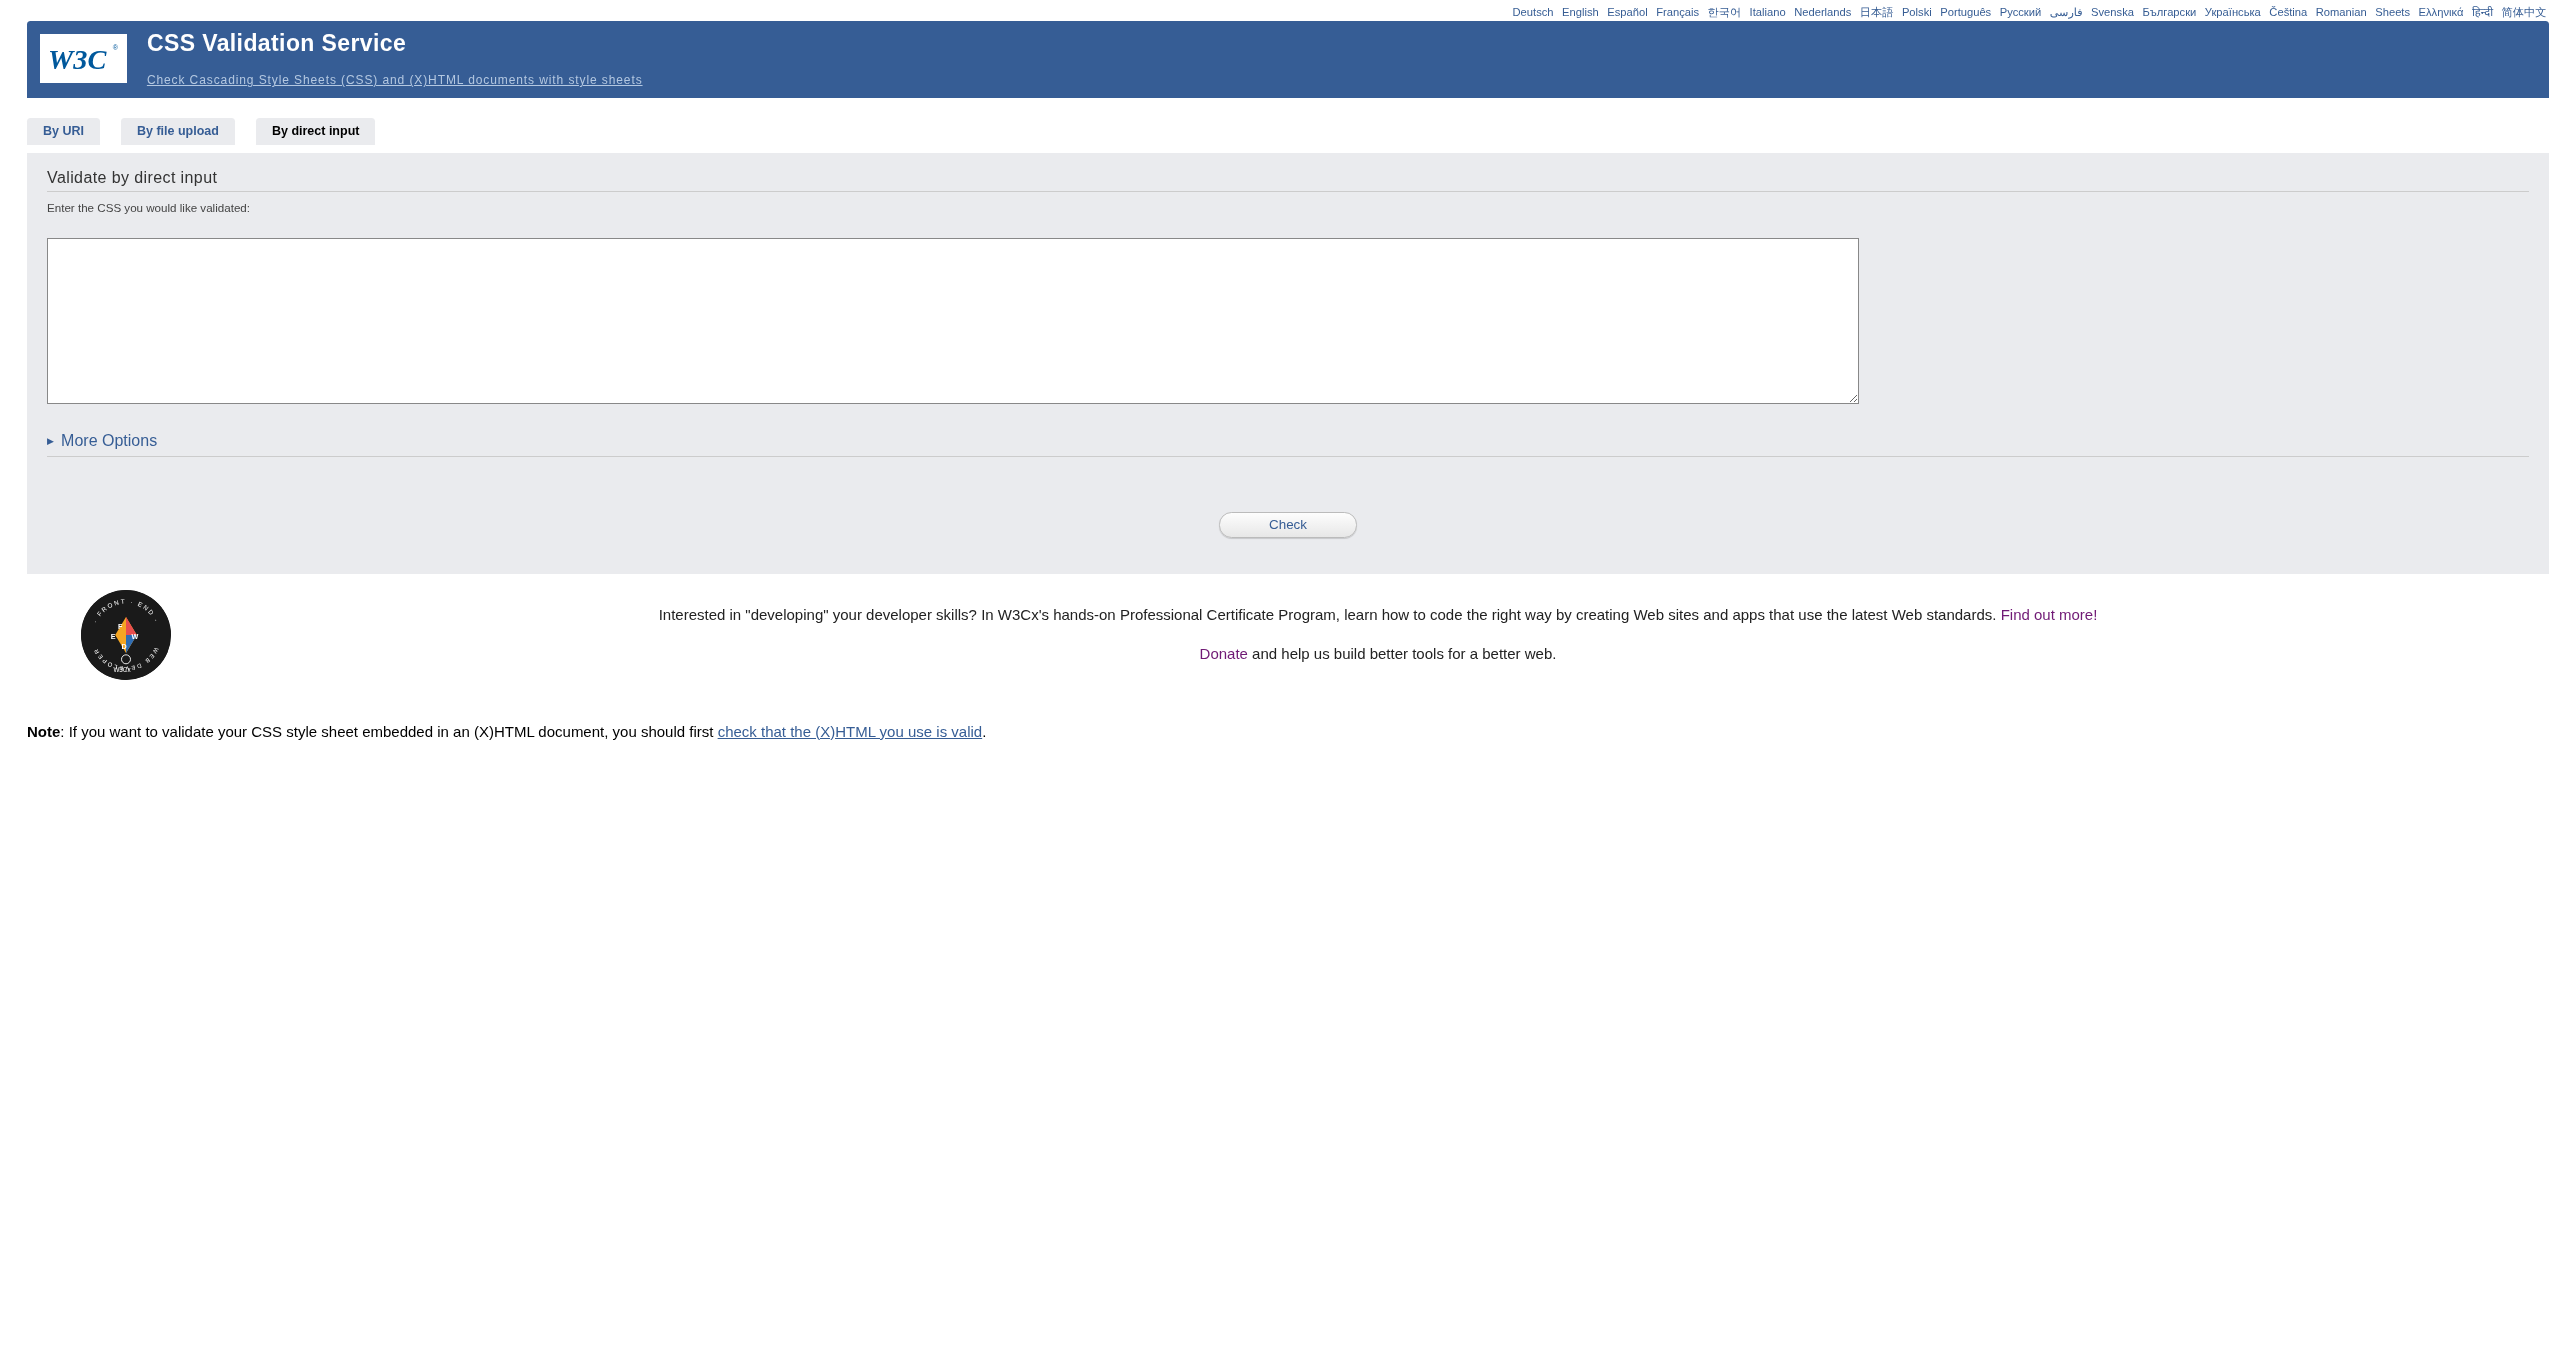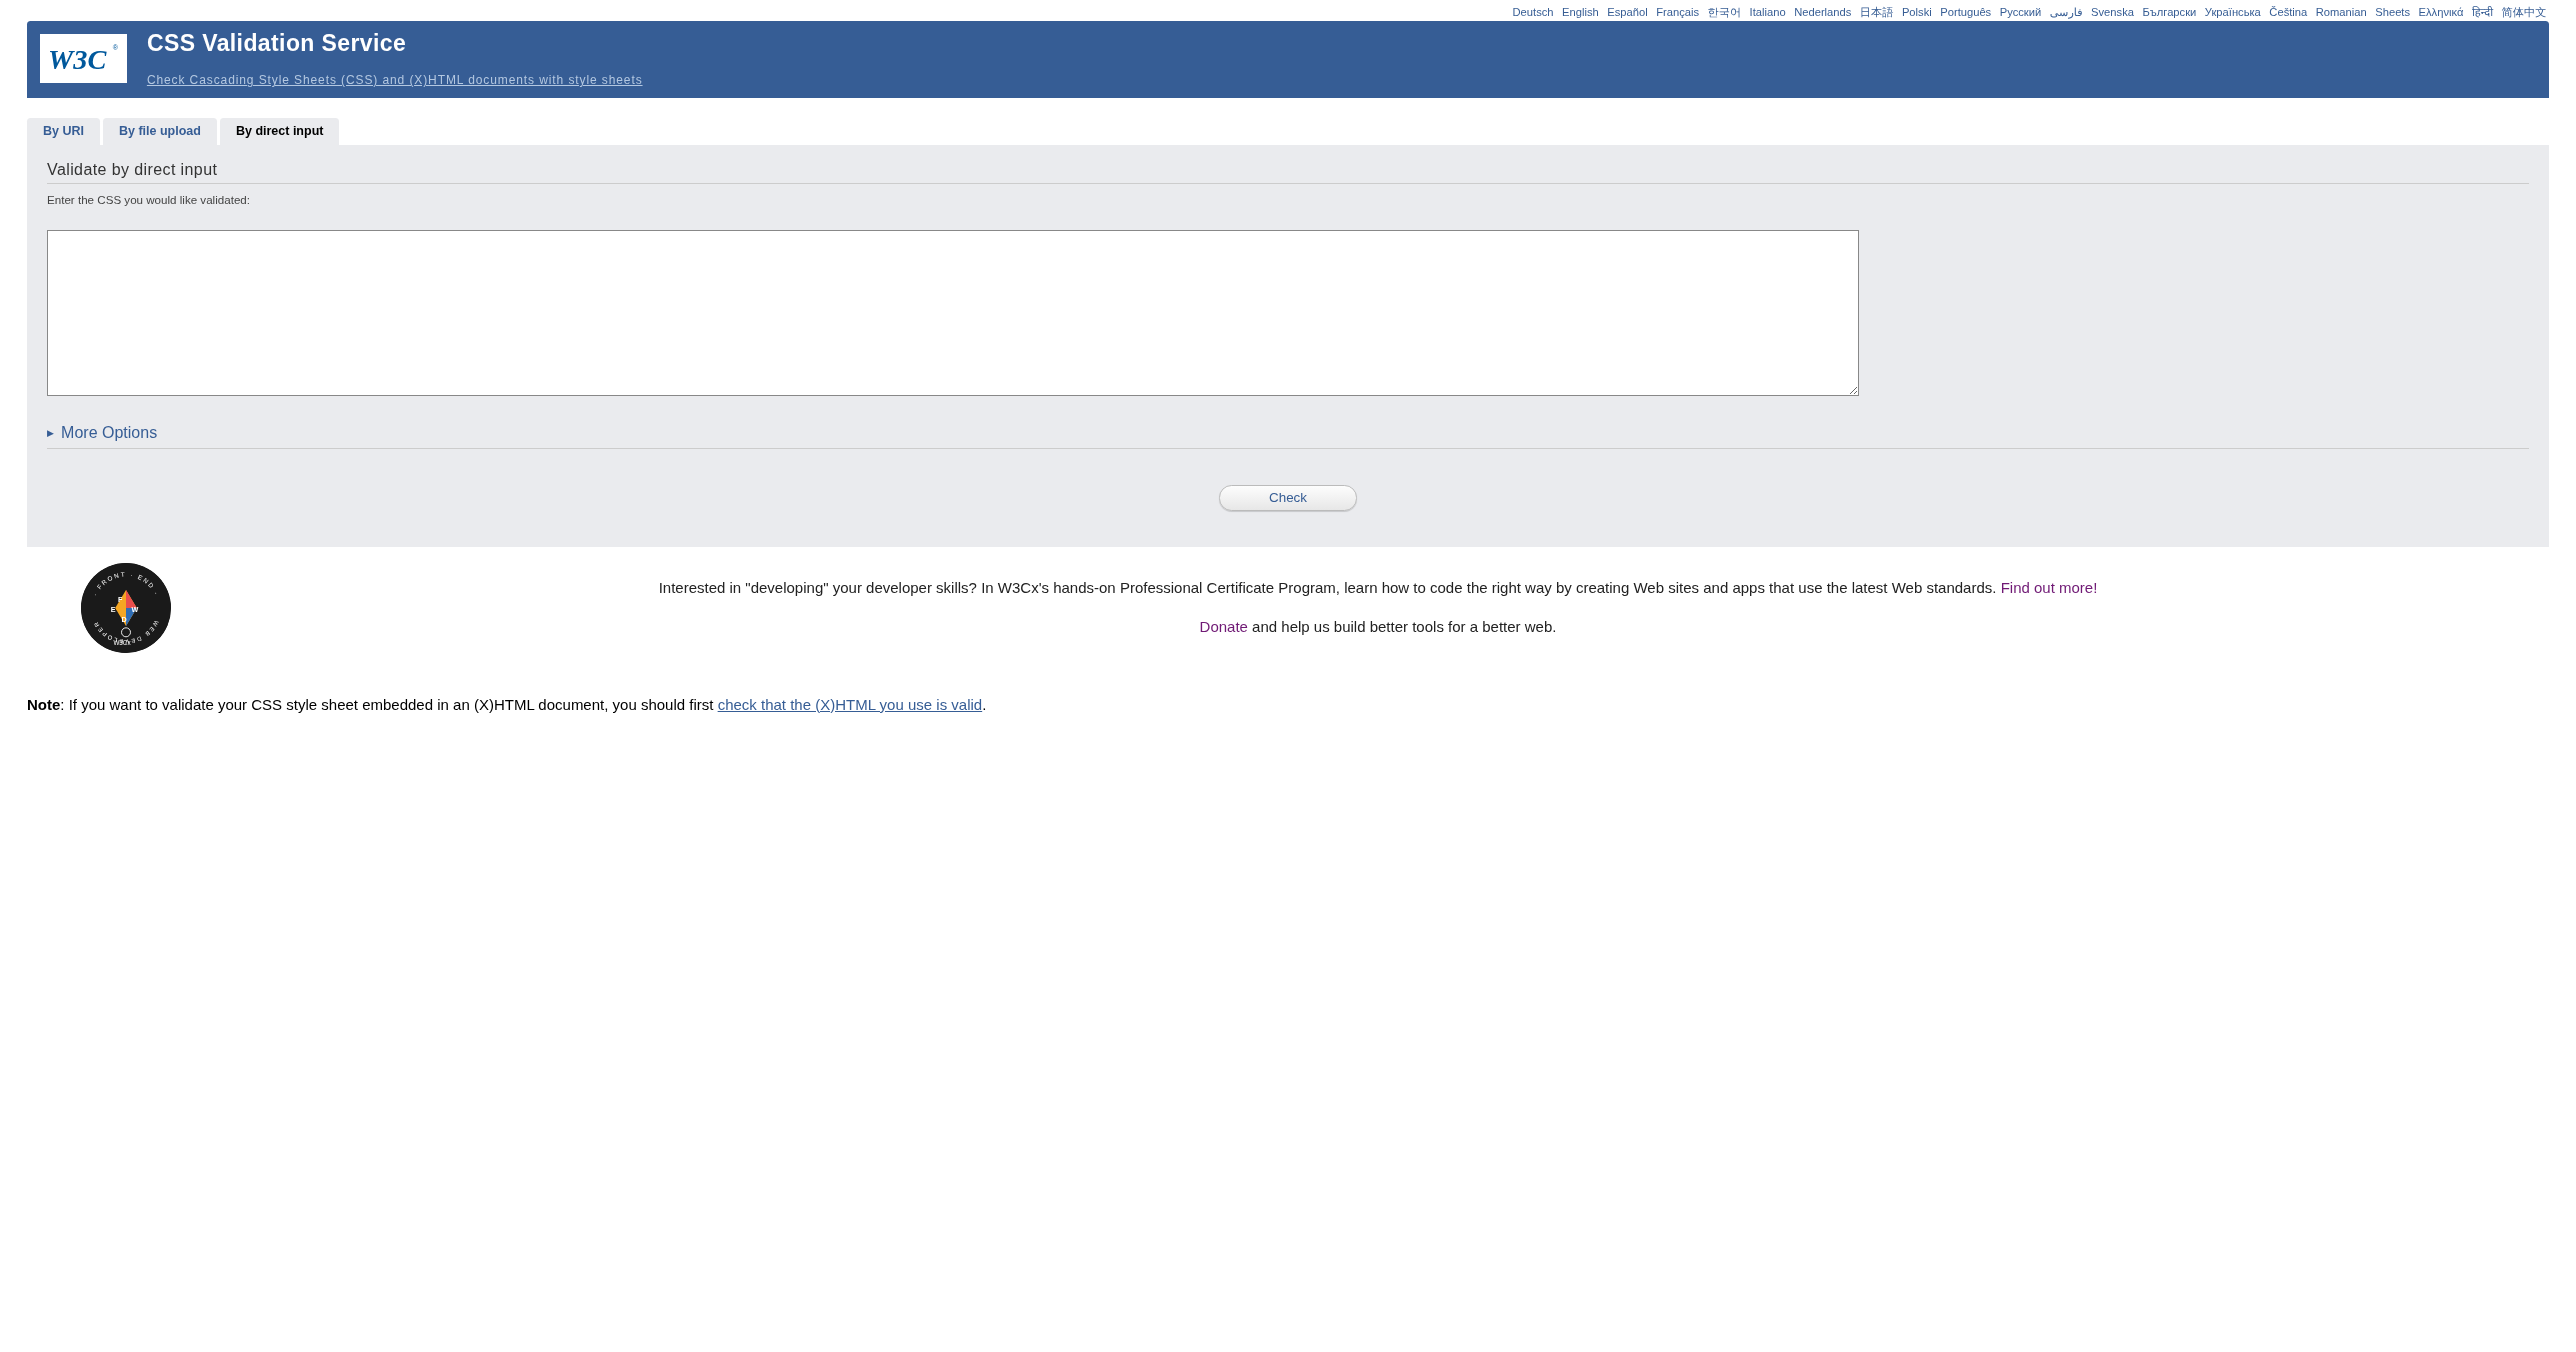--- a/index.html
+++ b/index.html
@@ -25,23 +25,23 @@
       align-items: flex-end;
       justify-content: center;
       height: 49px;
     }
     .w3c-logo svg { width: 73px; height: 39px; }
 
     .banner-text h1 { font-size: 23px; font-weight: 600; letter-spacing: 0.4px; }
     .banner-text p { font-size: 12px; color: #b4c8e1; letter-spacing: 0.9px; margin-top: 16px; text-decoration: underline; }
 
     .tabs {
-      margin: 20px 27px 0;
-      display: flex;
-      gap: 3px;
+      margin: 20px 27px 8px;
+      display: flex;
+      gap: 21px;
       position: relative;
       z-index: 2;
     }
     .tab {
       background: #EAEBEE;
       color: #365d95;
       padding: 6.3px 16px;
       font-size: 12.5px;
       font-weight: 700;
       cursor: pointer;
@@ -80,21 +80,21 @@
       border-bottom: 0.9px solid #ccc;
       padding: 9px 0 5.4px;
       margin-top: 16px;
       display: flex;
       align-items: center;
       cursor: pointer;
     }
     .more-opts .tri { color: #365d95; font-size: 9px; margin-right: 7.2px; }
     .more-opts span.lbl { color: #365d95; font-size: 16px; font-weight: 400; }
 
-    .submit-row { text-align: center; margin-top: 36px; }
+    .submit-row { text-align: center; margin-top: 55px; }
     .check-btn {
       background: linear-gradient(#fdfdfd,#e7e7e7);
       border: 0.9px solid #bbb;
       border-radius: 12.5px;
       padding: 4.5px 49px;
       font-size: 13.4px;
       color: #365d95;
       cursor: pointer;
       box-shadow: 0 0.9px 0.9px rgba(0,0,0,.15);
     }

